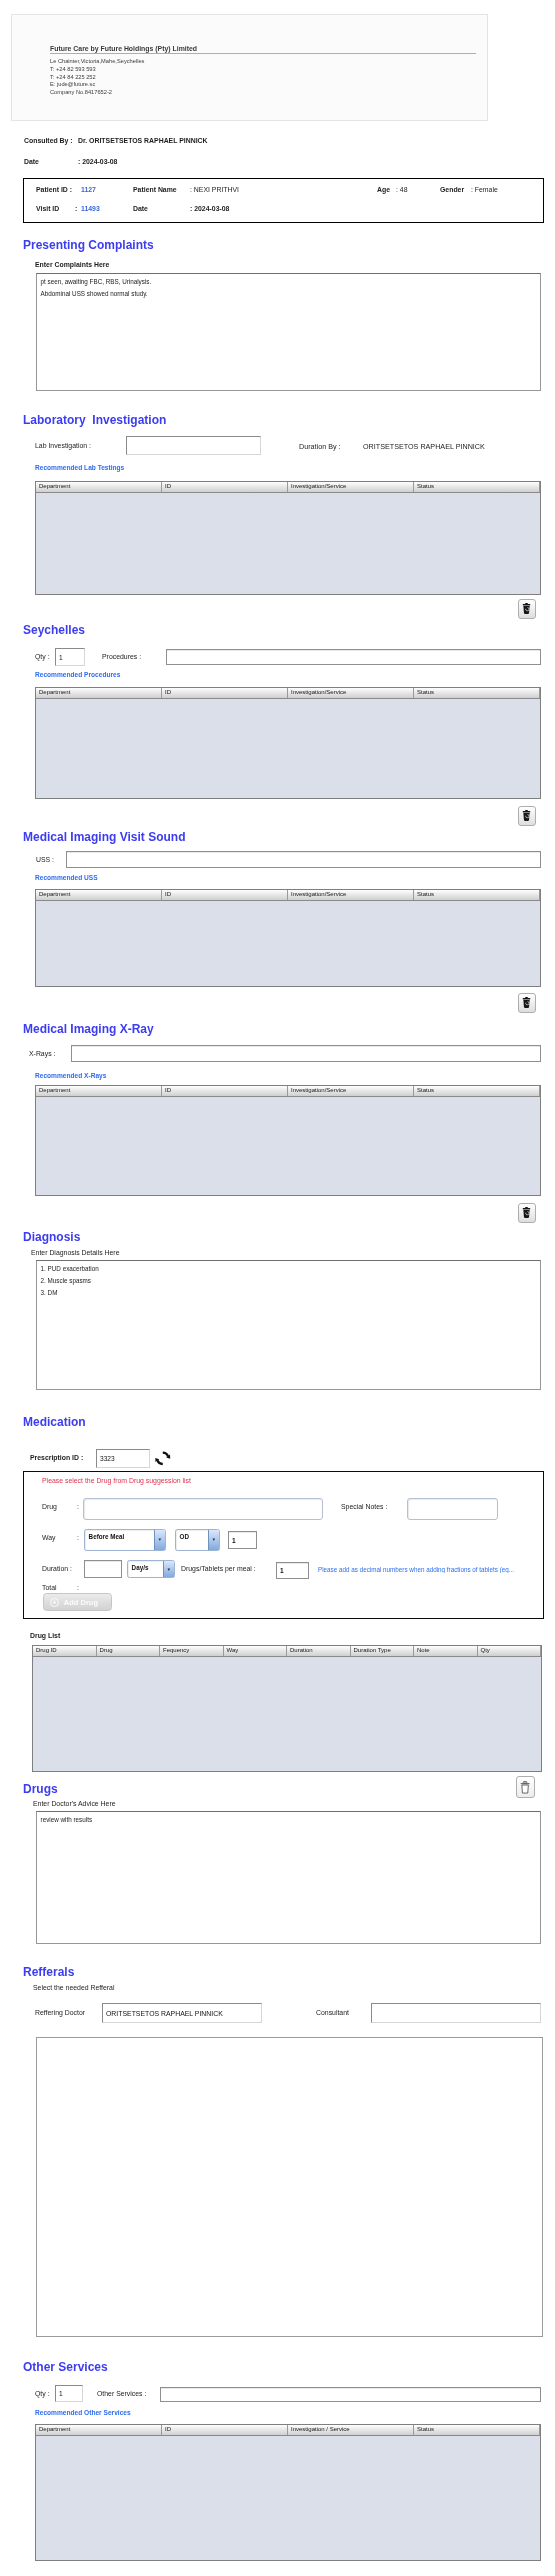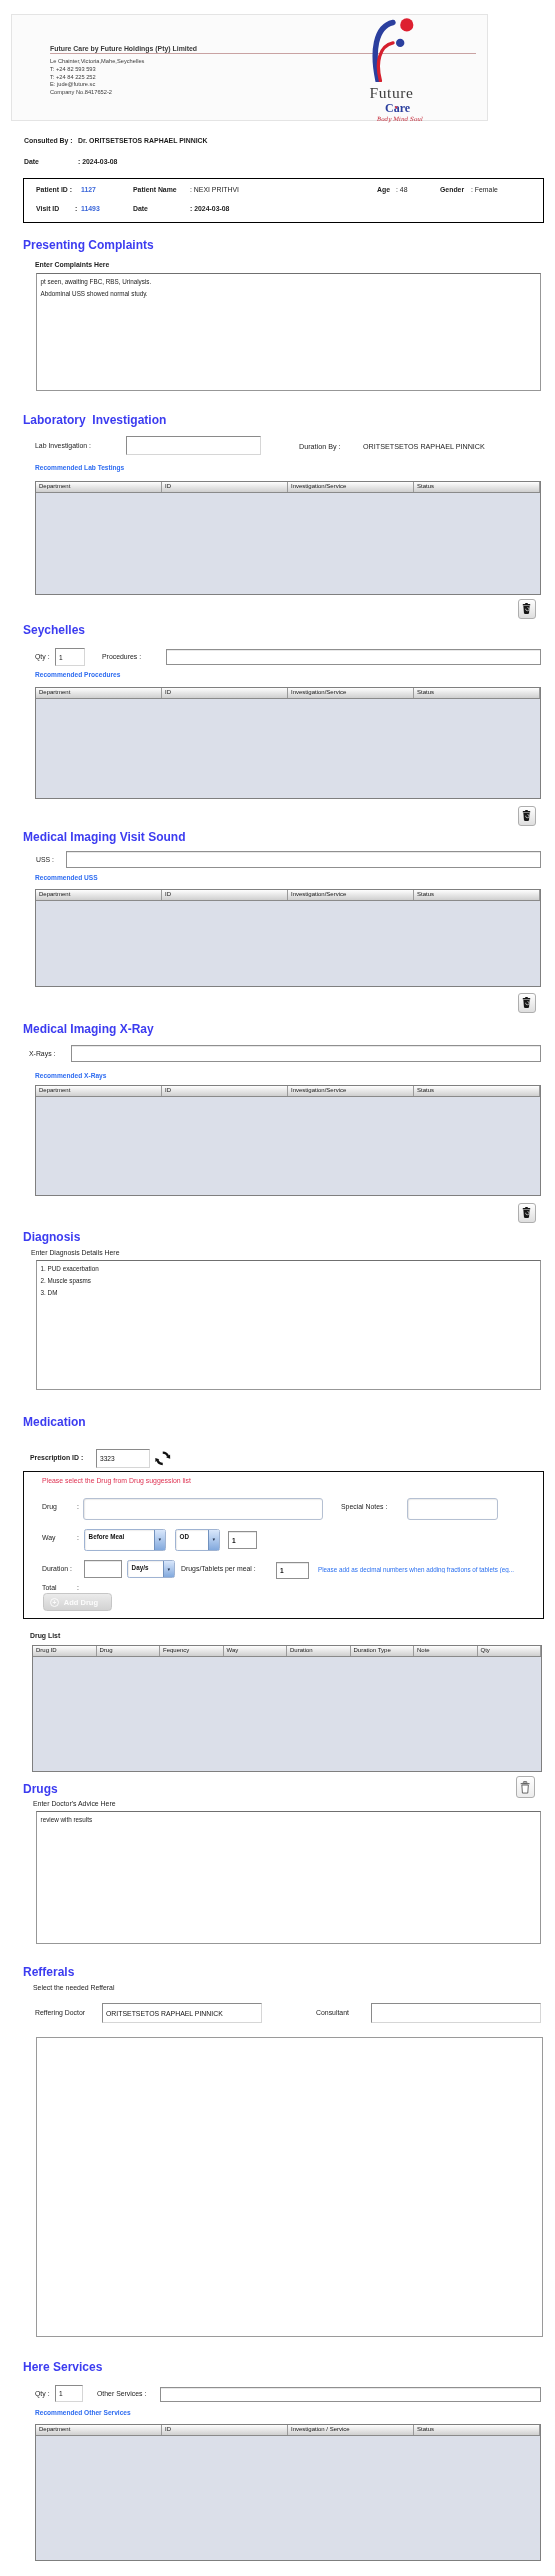--- a/index.html
+++ b/index.html
@@ -66,31 +66,20 @@
 <div id="page">
 
   <div class="abs hdr-box"></div>
   <div class="abs hdr-name">Future Care by Future Holdings (Pty) Limited</div>
   <div class="abs hdr-line" style="top:58px">Le Chainter,Victoria,Mahe,Seychelles</div>
   <div class="abs hdr-line" style="top:66px">T: +24  82 593 593</div>
   <div class="abs hdr-line" style="top:74px">T: +24  84 225 252</div>
   <div class="abs hdr-line" style="top:81px">E: jude@future.sc</div>
   <div class="abs hdr-line" style="top:89px">Company No.8417652-2</div>
 
-  <div class="abs logo">
-    <svg width="66" height="65" viewBox="0 0 110 108" style="position:absolute;left:6px;top:0">
-      <path d="M30 106 C 20 58, 25 16, 55 9" fill="none" stroke="#2b3f9e" stroke-width="9" stroke-linecap="round"></path>
-      <circle cx="78" cy="13" r="11" fill="#dd2030"></circle>
-      <path d="M34 106 C 26 76, 32 48, 55 43" fill="none" stroke="#d5202e" stroke-width="5.5" stroke-linecap="round"></path>
-      <circle cx="67" cy="43" r="7" fill="#2b3f9e"></circle>
-    </svg>
-    <div class="logo-future">Future</div>
-    <div class="logo-care"><span>C</span><span class="logo-a"><span>a</span><span class="logo-heart">♥</span></span><span>re</span></div>
-    <div class="logo-tag">Body Mind Soul</div>
-  </div>
 
   <span class="abs lbl b" style="left:24px;top:137px">Consulted By :</span>
   <span class="abs lbl b" style="left:78px;top:137px">Dr.  ORITSETSETOS RAPHAEL PINNICK</span>
   <span class="abs lbl b" style="left:24px;top:158px">Date</span>
   <span class="abs lbl b" style="left:78px;top:158px">: 2024-03-08</span>
 
   <div class="abs pbox">
     <span class="abs lbl b" style="left:12px;top:6.6px">Patient ID :</span>
     <span class="abs lbl blue-val" style="left:57px;top:6.6px">1127</span>
     <span class="abs lbl b" style="left:109px;top:6.6px">Patient Name</span>
@@ -287,21 +276,21 @@
   <textarea class="abs ta" style="left: 36px; top: 1811px; width: 505px; height: 133px;">review with results</textarea>
 
   <div class="abs h-section" style="left:23px;top:1965px">Refferals</div>
   <span class="abs lbl" style="left:33px;top:1984px">Select the needed Refferal</span>
   <span class="abs lbl" style="left:35px;top:2009px">Reffering Doctor</span>
   <input class="abs inp inp-sunken" style="left: 102px; top: 2003px; width: 160px; height: 20.3px; font-size: 6.9px;" value="ORITSETSETOS RAPHAEL PINNICK">
   <span class="abs lbl" style="left:316px;top:2009px">Consultant</span>
   <input class="abs inp inp-sunken" style="left: 371px; top: 2003px; width: 170px; height: 20.3px;">
   <div class="abs listbox"></div>
 
-  <div class="abs h-section" style="left:23px;top:2360px">Here Services</div>
+  <div class="abs h-section" style="left:23px;top:2360px">Other Services</div>
   <span class="abs lbl" style="left:35px;top:2390px">Qty :</span>
   <input class="abs inp inp-sunken" style="left: 55px; top: 2385px; width: 27.5px; height: 16.7px;" value="1">
   <span class="abs lbl" style="left:97px;top:2390px">Other Services :</span>
   <input class="abs inp" style="left: 160px; top: 2387px; width: 381px; height: 15px;">
   <span class="abs rec" style="left:35px;top:2409px">Recommended Other Services</span>
   <div class="abs tbl" style="left:35px;top:2424px;width:506px;height:137px">
     <div class="tbl-head">
       <div class="th" style="width:25%">Department</div>
       <div class="th" style="width:25%">ID</div>
       <div class="th" style="width:25%">Investigation / Service</div>

